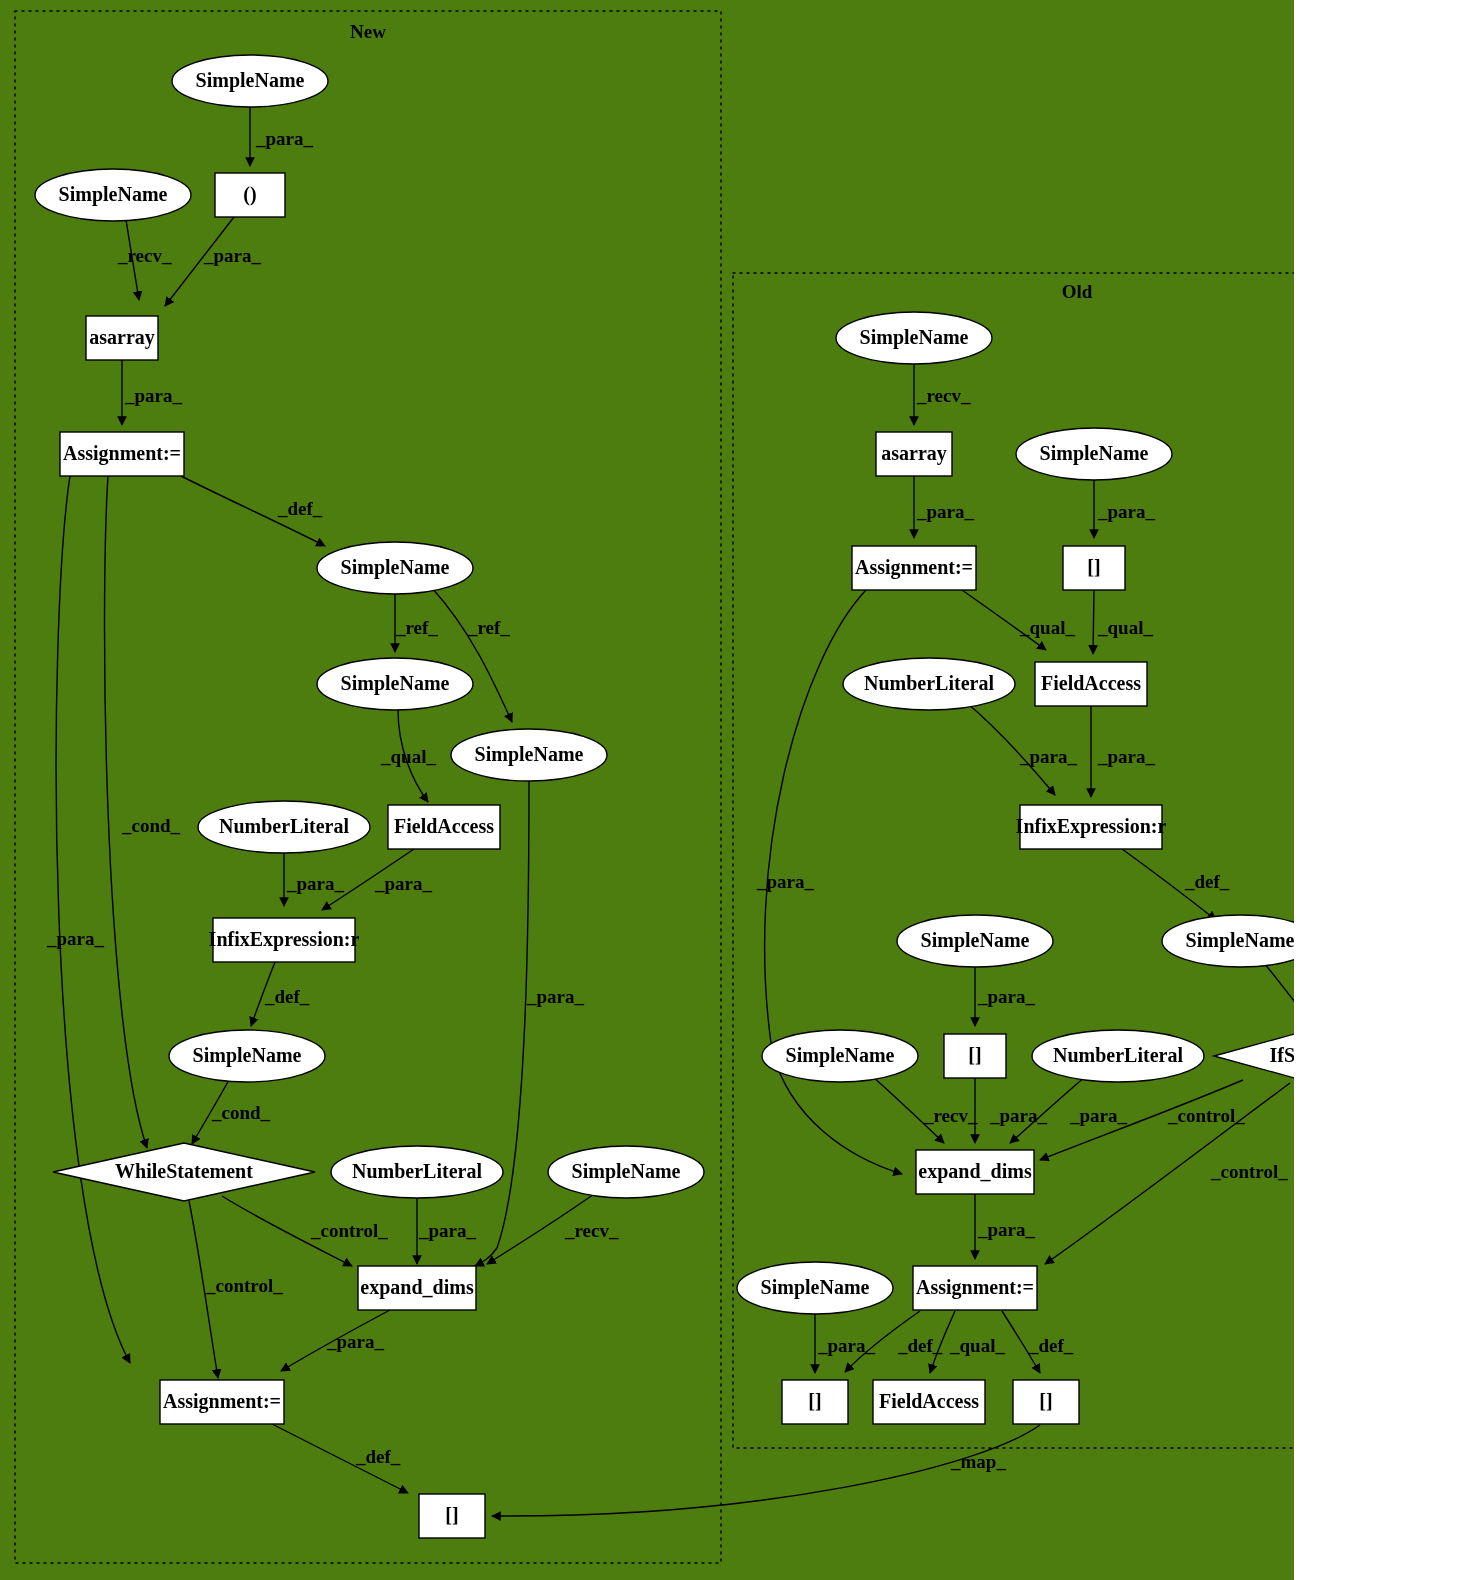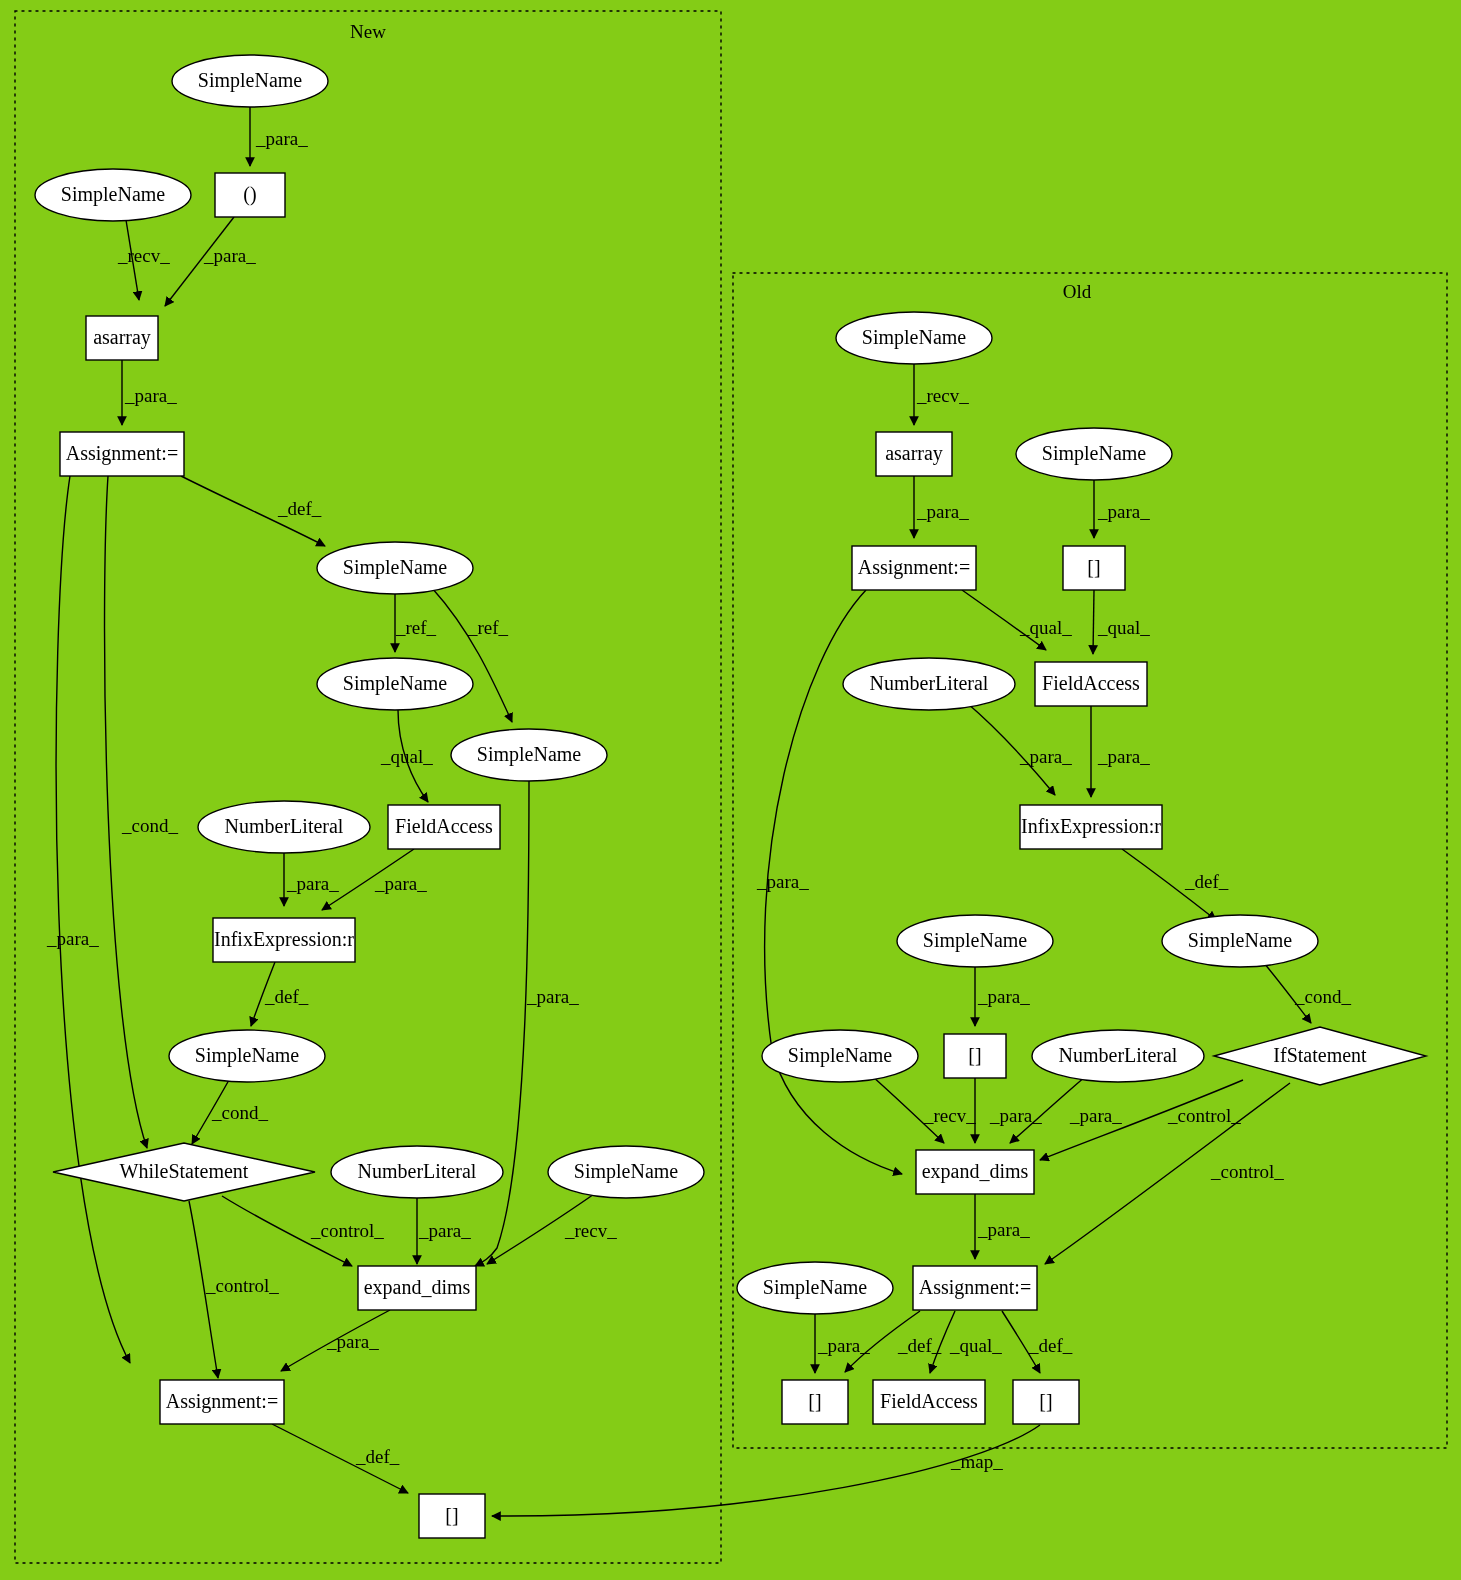--- a/index.html
+++ b/index.html
@@ -1,18 +1,18 @@
 <!DOCTYPE html>
 <html><head>
 <meta charset="utf-8">
 <title>AST Diff Graph</title>
 <style>
   html,body{margin:0;padding:0;background:#ffffff;}
   body{font-family:"Liberation Serif", serif;}
-  #canvas{position:relative;width:1461px;height:1580px;background:#84cc16;overflow:hidden;}
+  #canvas{position:relative;width:1294px;height:1580px;background:#4d7c0f;overflow:hidden;font-weight:bold;}
   svg.graph{position:absolute;left:0;top:0;width:1461px;height:1580px;}
   .cluster-label{font-size:19px;fill:#000;text-anchor:middle;font-family:"Liberation Serif", serif;}
   .node-label{font-size:20px;fill:#000;text-anchor:middle;dominant-baseline:middle;font-family:"Liberation Serif", serif;}
   .edge-label{font-size:19px;fill:#000;text-anchor:start;font-family:"Liberation Serif", serif;}
   .shape{fill:#ffffff;stroke:#000000;stroke-width:1.4;}
   .edge{fill:none;stroke:#000000;stroke-width:1.4;}
   .cluster-box{fill:none;stroke:#000000;stroke-width:1.4;stroke-dasharray:2 5;stroke-linecap:round;}
 </style>
 </head>
 <body>

